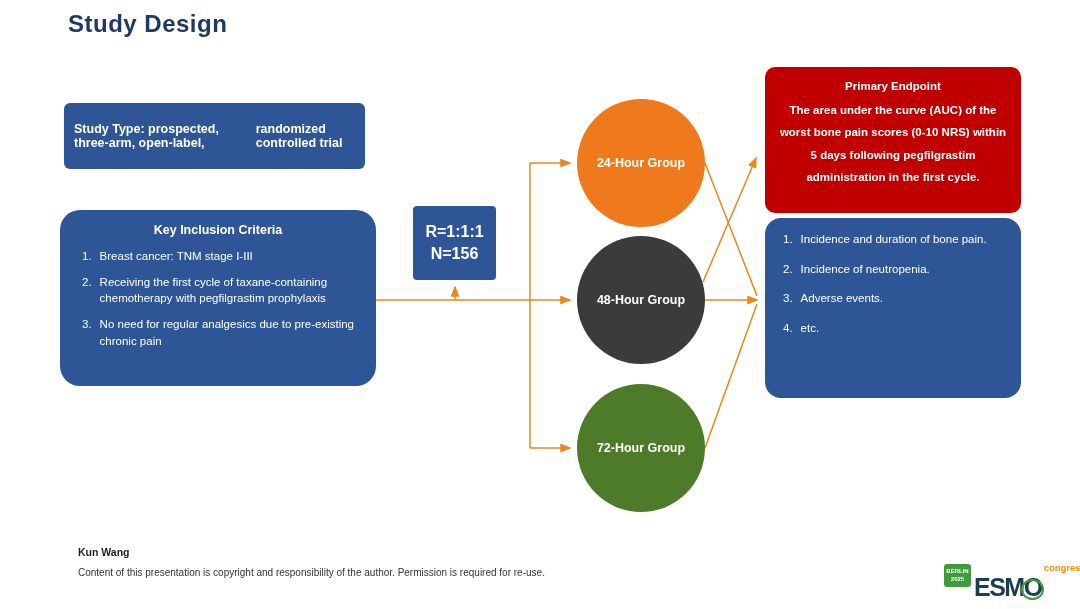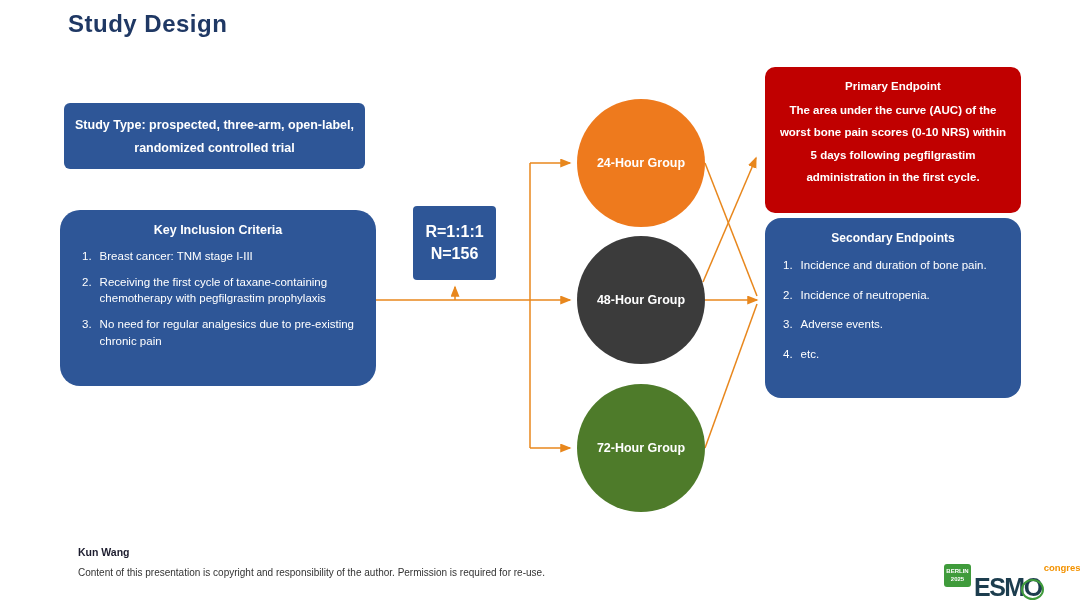--- a/index.html
+++ b/index.html
@@ -10,21 +10,21 @@
 
   .page-title {
     position:absolute; left:68px; top:10px; margin:0;
     font-size:24px; font-weight:800; color:#1F3864; letter-spacing:0.5px;
   }
 
   .bluebox { position:absolute; background:#2E5697; color:#fff; box-sizing:border-box; }
 
   .study-type {
     left:64px; top:103px; width:301px; height:66px; border-radius:6px;
-    display:flex; flex-direction:column; justify-content:center; align-items:center;
+    display:flex; flex-direction:row; justify-content:center; align-items:center;
     gap:9px; text-align:left; font-weight:700; font-size:12.5px; padding:0 10px;
   }
 
   .inclusion {
     left:60px; top:210px; width:316px; height:176px; border-radius:20px;
     padding:13px 14px 10px 14px;
   }
   .box-title { text-align:center; font-weight:700; font-size:12.5px; }
   .inclusion .box-title { margin-bottom:11px; }
   ul.plainlist { list-style:none; margin:0; padding:0 0 0 8px; font-size:11.5px; }
@@ -149,21 +149,20 @@
   <div class="circle c72">
     <span>72-Hour Group</span>
   </div>
 
   <div class="primary">
     <div class="box-title">Primary Endpoint</div>
     <div class="body">The area under the curve (AUC) of the worst bone pain scores (0-10 NRS) within 5 days following pegfilgrastim administration in the first cycle.</div>
   </div>
 
   <div class="bluebox secondary">
-    <div class="box-title">Secondary Endpoints</div>
     <ul class="plainlist">
       <li>
         <span class="num">1.</span>
         <span class="txt">Incidence and duration of bone pain.</span>
       </li>
       <li>
         <span class="num">2.</span>
         <span class="txt">Incidence of neutropenia.</span>
       </li>
       <li>

